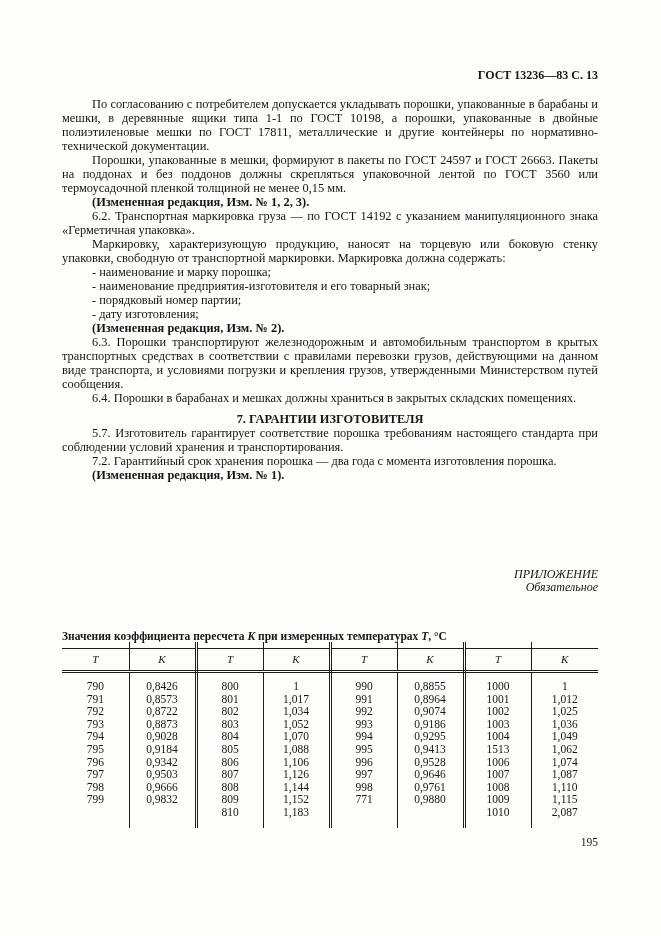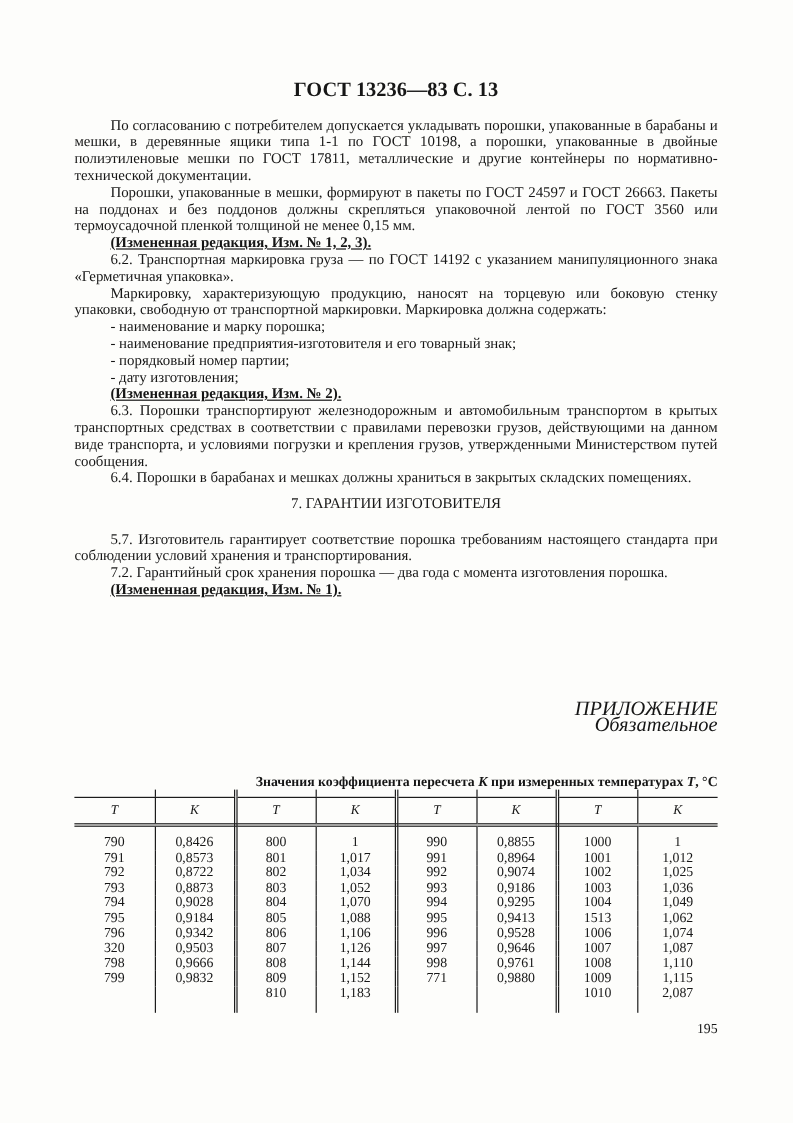--- a/index.html
+++ b/index.html
@@ -7,49 +7,49 @@
     position:relative;
     width:661px;height:936px;
     box-sizing:border-box;
     background:#fdfdfb;
     color:#161616;
     font-family:"Liberation Serif","DejaVu Serif",serif;
     padding:68px 63px 0 62px;
     overflow:hidden;
   }
   .doc-header{
-    text-align:center;
+    text-align:right;
     font-weight:700;
-    font-size:17px;
+    font-size:12px;
     line-height:14px;
     margin-bottom:15px;
   }
   .body-text .para{
     margin:0;
     text-indent:30px;
     text-align:justify;
     font-size:12.4px;
     line-height:14px;
   }
-  .body-text .para.bold{font-weight:700;text-decoration:underline;}
+  .body-text .para.bold{font-weight:700;}
   .body-text .para.heading{
     text-align:center;
     text-indent:0;
-    font-weight:400;
-    margin:7px 0 16px;
+    font-weight:700;
+    margin:7px 0 0;
   }
   .appendix{
     margin-top:86px;
     text-align:right;
     font-style:italic;
-    font-size:17px;
+    font-size:12px;
     line-height:13px;
   }
   .table-caption{
-    text-align:right;
+    text-align:left;
     font-weight:700;
     font-size:11.5px;
     line-height:13px;
     margin-top:36px;
   }
   .table-caption .it{font-style:italic;}
   table.k-table{
     border-collapse:collapse;
     table-layout:fixed;
     width:536px;
@@ -204,21 +204,21 @@
           <td class="sep-single">796</td>
           <td class="sep-double">0,9342</td>
           <td class="sep-single">806</td>
           <td class="sep-double">1,106</td>
           <td class="sep-single">996</td>
           <td class="sep-double">0,9528</td>
           <td class="sep-single">1006</td>
           <td class="">1,074</td>
         </tr>
         <tr>
-          <td class="sep-single">320</td>
+          <td class="sep-single">797</td>
           <td class="sep-double">0,9503</td>
           <td class="sep-single">807</td>
           <td class="sep-double">1,126</td>
           <td class="sep-single">997</td>
           <td class="sep-double">0,9646</td>
           <td class="sep-single">1007</td>
           <td class="">1,087</td>
         </tr>
         <tr>
           <td class="sep-single">798</td>

